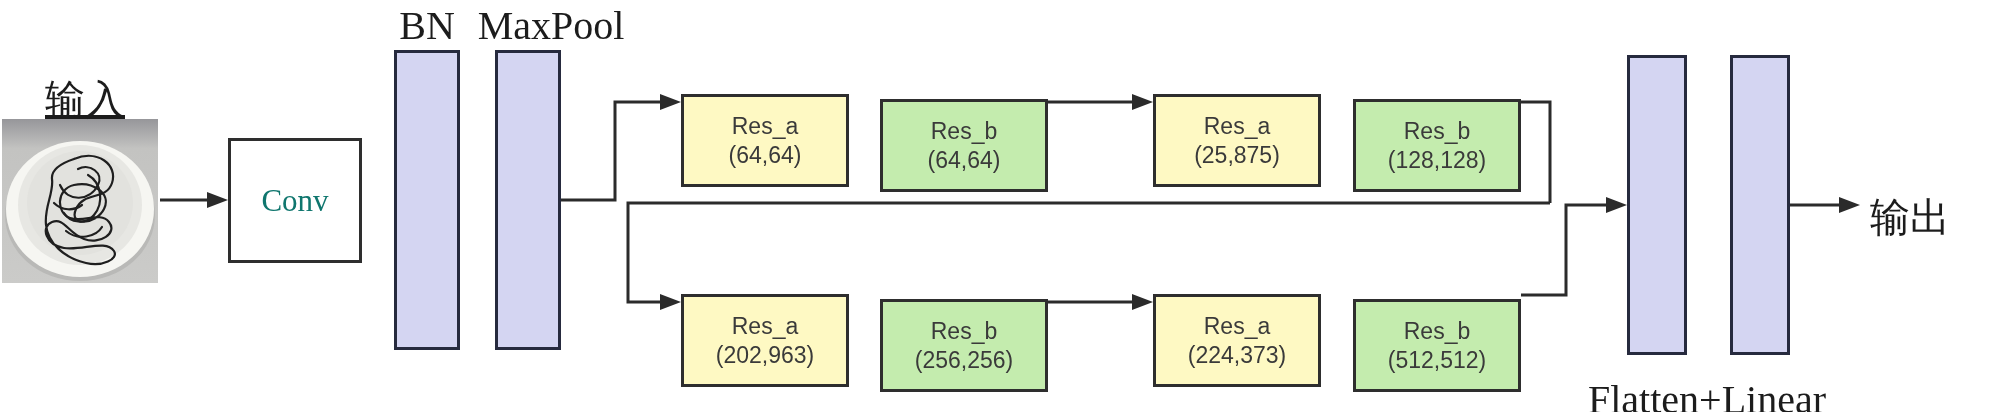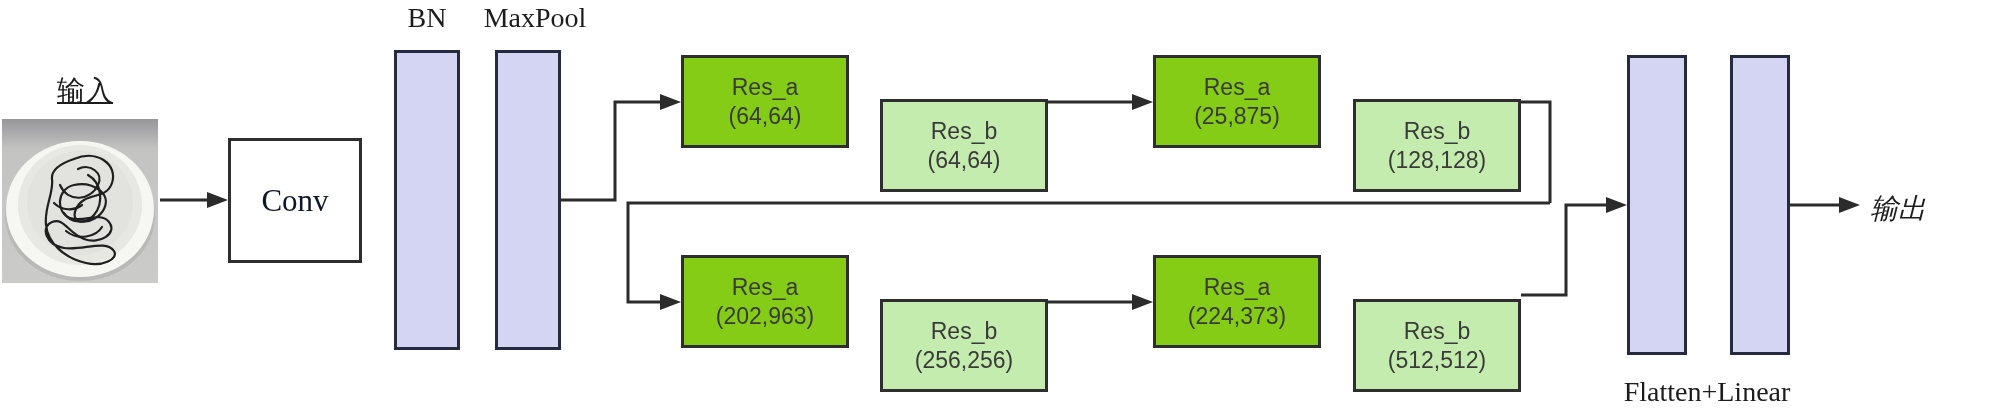--- a/index.html
+++ b/index.html
@@ -4,37 +4,37 @@
 <style>
   html,body{margin:0;padding:0;background:#ffffff;}
   .stage{
     position:relative;width:2000px;height:412px;background:#ffffff;
     font-family:"Liberation Serif","DejaVu Serif",serif;overflow:hidden;
   }
   .abs{position:absolute;box-sizing:border-box;}
   .wires{position:absolute;left:0;top:0;width:2000px;height:412px;}
   .serif-label{
     font-family:"Liberation Serif","DejaVu Serif",serif;
-    font-size:28px;color:#1c1c1c;text-align:center;white-space:nowrap;
+    font-size:40px;color:#1c1c1c;text-align:center;white-space:nowrap;
   }
   .bar{
     background:#d4d5f2;border:3px solid #262a3e;
   }
   .conv-box{
     background:#ffffff;border:3px solid #2e2e2e;
     display:flex;align-items:center;justify-content:center;
-    font-size:31px;color:#0f172a;
+    font-size:31px;color:#0f766e;
   }
   .res-box{
     width:168px;height:93px;border:3px solid #2e2e2e;
     display:flex;flex-direction:column;align-items:center;justify-content:center;
     font-family:"Liberation Sans","DejaVu Sans",sans-serif;
     font-size:23px;line-height:29px;color:#3a3a3a;text-align:center;
   }
-  .res-a{background:#84cc16;}
+  .res-a{background:#fef9c3;margin-top:39px;}
   .res-b{background:#c4ecae;margin-top:44px;}
 </style>
 </head>
 <body>
 
 <div class="stage">
 
   <svg class="wires" viewBox="0 0 2000 412" fill="none">
 
     <g>
@@ -101,21 +101,21 @@
     </g>
   </svg>
 
   <div class="abs serif-label" style="left:35px;top:72px;width:100px;text-decoration:underline;">输入</div>
 
   <div class="abs conv-box" style="left:228px;top:138px;width:134px;height:125px;">
     <span>Conv</span>
   </div>
 
   <div class="abs serif-label" style="left:377px;top:2px;width:100px;">BN</div>
-  <div class="abs serif-label" style="left:460px;top:2px;width:150px;">MaxPool</div>
+  <div class="abs serif-label" style="left:476px;top:2px;width:150px;">MaxPool</div>
 
   <div class="abs bar" style="left:394px;top:50px;width:66px;height:300px;"></div>
   <div class="abs bar" style="left:495px;top:50px;width:66px;height:300px;"></div>
 
   <div class="abs res-box res-a" style="left:681px;top:55px;">
     <span>Res_a</span>
     <span>(64,64)</span>
   </div>
   <div class="abs res-box res-b" style="left:880px;top:55px;">
     <span>Res_b</span>
@@ -144,15 +144,15 @@
   </div>
   <div class="abs res-box res-b" style="left:1353px;top:255px;">
     <span>Res_b</span>
     <span>(512,512)</span>
   </div>
 
   <div class="abs bar" style="left:1627px;top:55px;width:60px;height:300px;"></div>
   <div class="abs bar" style="left:1730px;top:55px;width:60px;height:300px;"></div>
   <div class="abs serif-label" style="left:1587px;top:376px;width:240px;">Flatten+Linear</div>
 
-  <div class="abs serif-label" style="left:1870px;top:190px;width:120px;text-align:left;font-style:italic;">输出</div>
+  <div class="abs serif-label" style="left:1870px;top:190px;width:120px;text-align:left;">输出</div>
 
 </div>
 
 </body></html>

